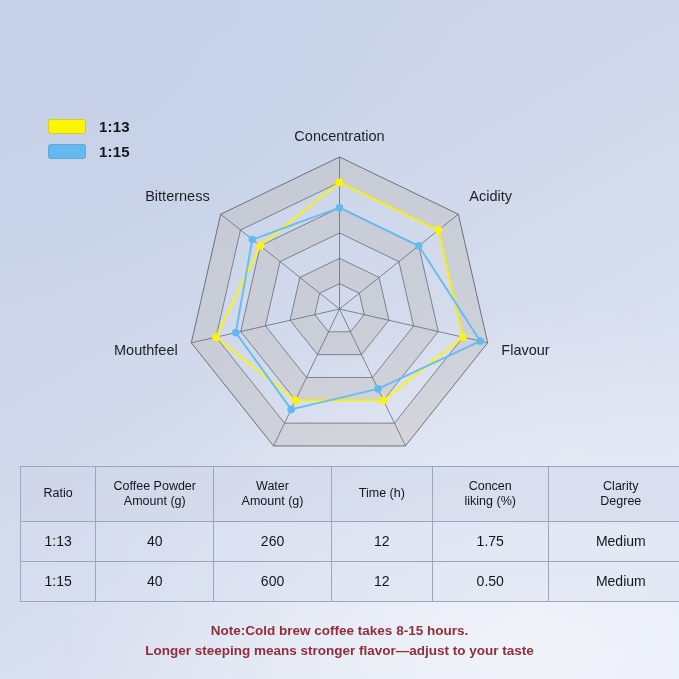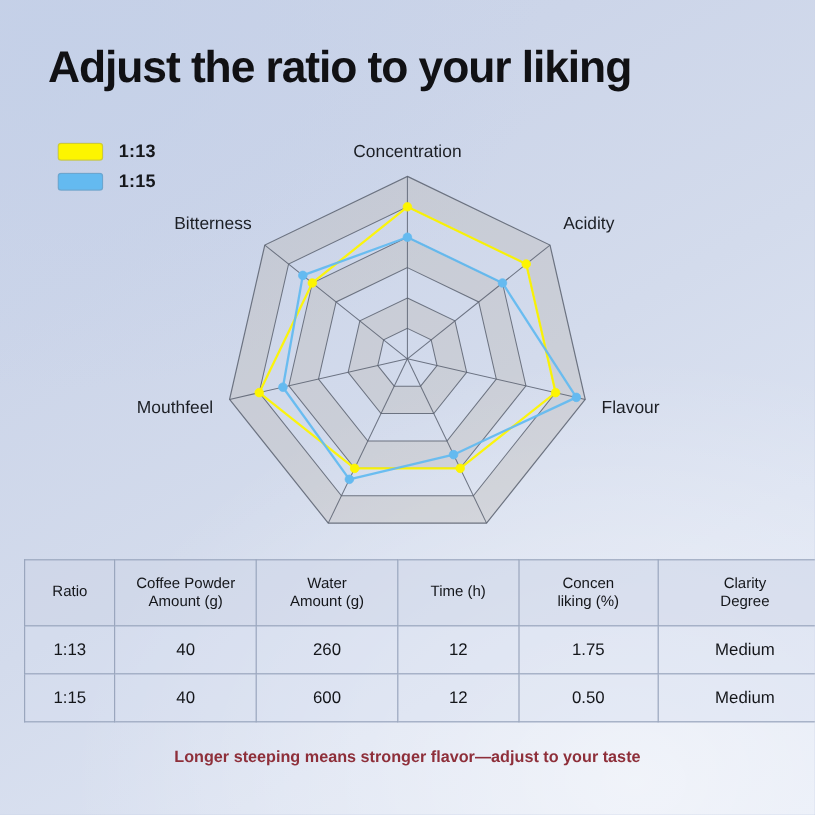--- a/index.html
+++ b/index.html
@@ -63,21 +63,21 @@
     font-size: 15px;
     font-weight: bold;
     color: #16181c;
     letter-spacing: 0.2px;
   }
 
   
   .radar-wrap {
     position: absolute;
     left: 0;
-    top: 108px;
+    top: 118px;
     width: 551px;
     height: 345px;
   }
   .radar-svg { display: block; }
   .axis-label {
     font-family: "Liberation Sans", sans-serif;
     font-size: 14.5px;
     fill: #1c1f25;
   }
 
@@ -132,21 +132,20 @@
     line-height: 1.45;
     font-weight: bold;
   }
   .note-line { display: block; }
 </style>
 </head>
 <body>
 
 <div id="page">
 
-  <div class="title">Adjust the ratio to your liking</div>
 
   <div class="legend">
     <div class="legend-row">
       <span class="legend-swatch" id="sw0" style="background: rgb(253, 245, 0);"></span>
       <span class="legend-label">1:13</span>
     </div>
     <div class="legend-row">
       <span class="legend-swatch" id="sw1" style="background: rgb(100, 186, 240);"></span>
       <span class="legend-label">1:15</span>
     </div>
@@ -247,16 +246,17 @@
           <td>600</td>
           <td>12</td>
           <td>0.50</td>
           <td>Medium</td>
         </tr>
       </tbody>
     </table>
   </div>
 
   <div class="note">
+    <span class="note-line">Note:Cold brew coffee takes 8-15 hours.</span>
     <span class="note-line">Longer steeping means stronger flavor—adjust to your taste</span>
   </div>
 
 </div>
 
 </body></html>

